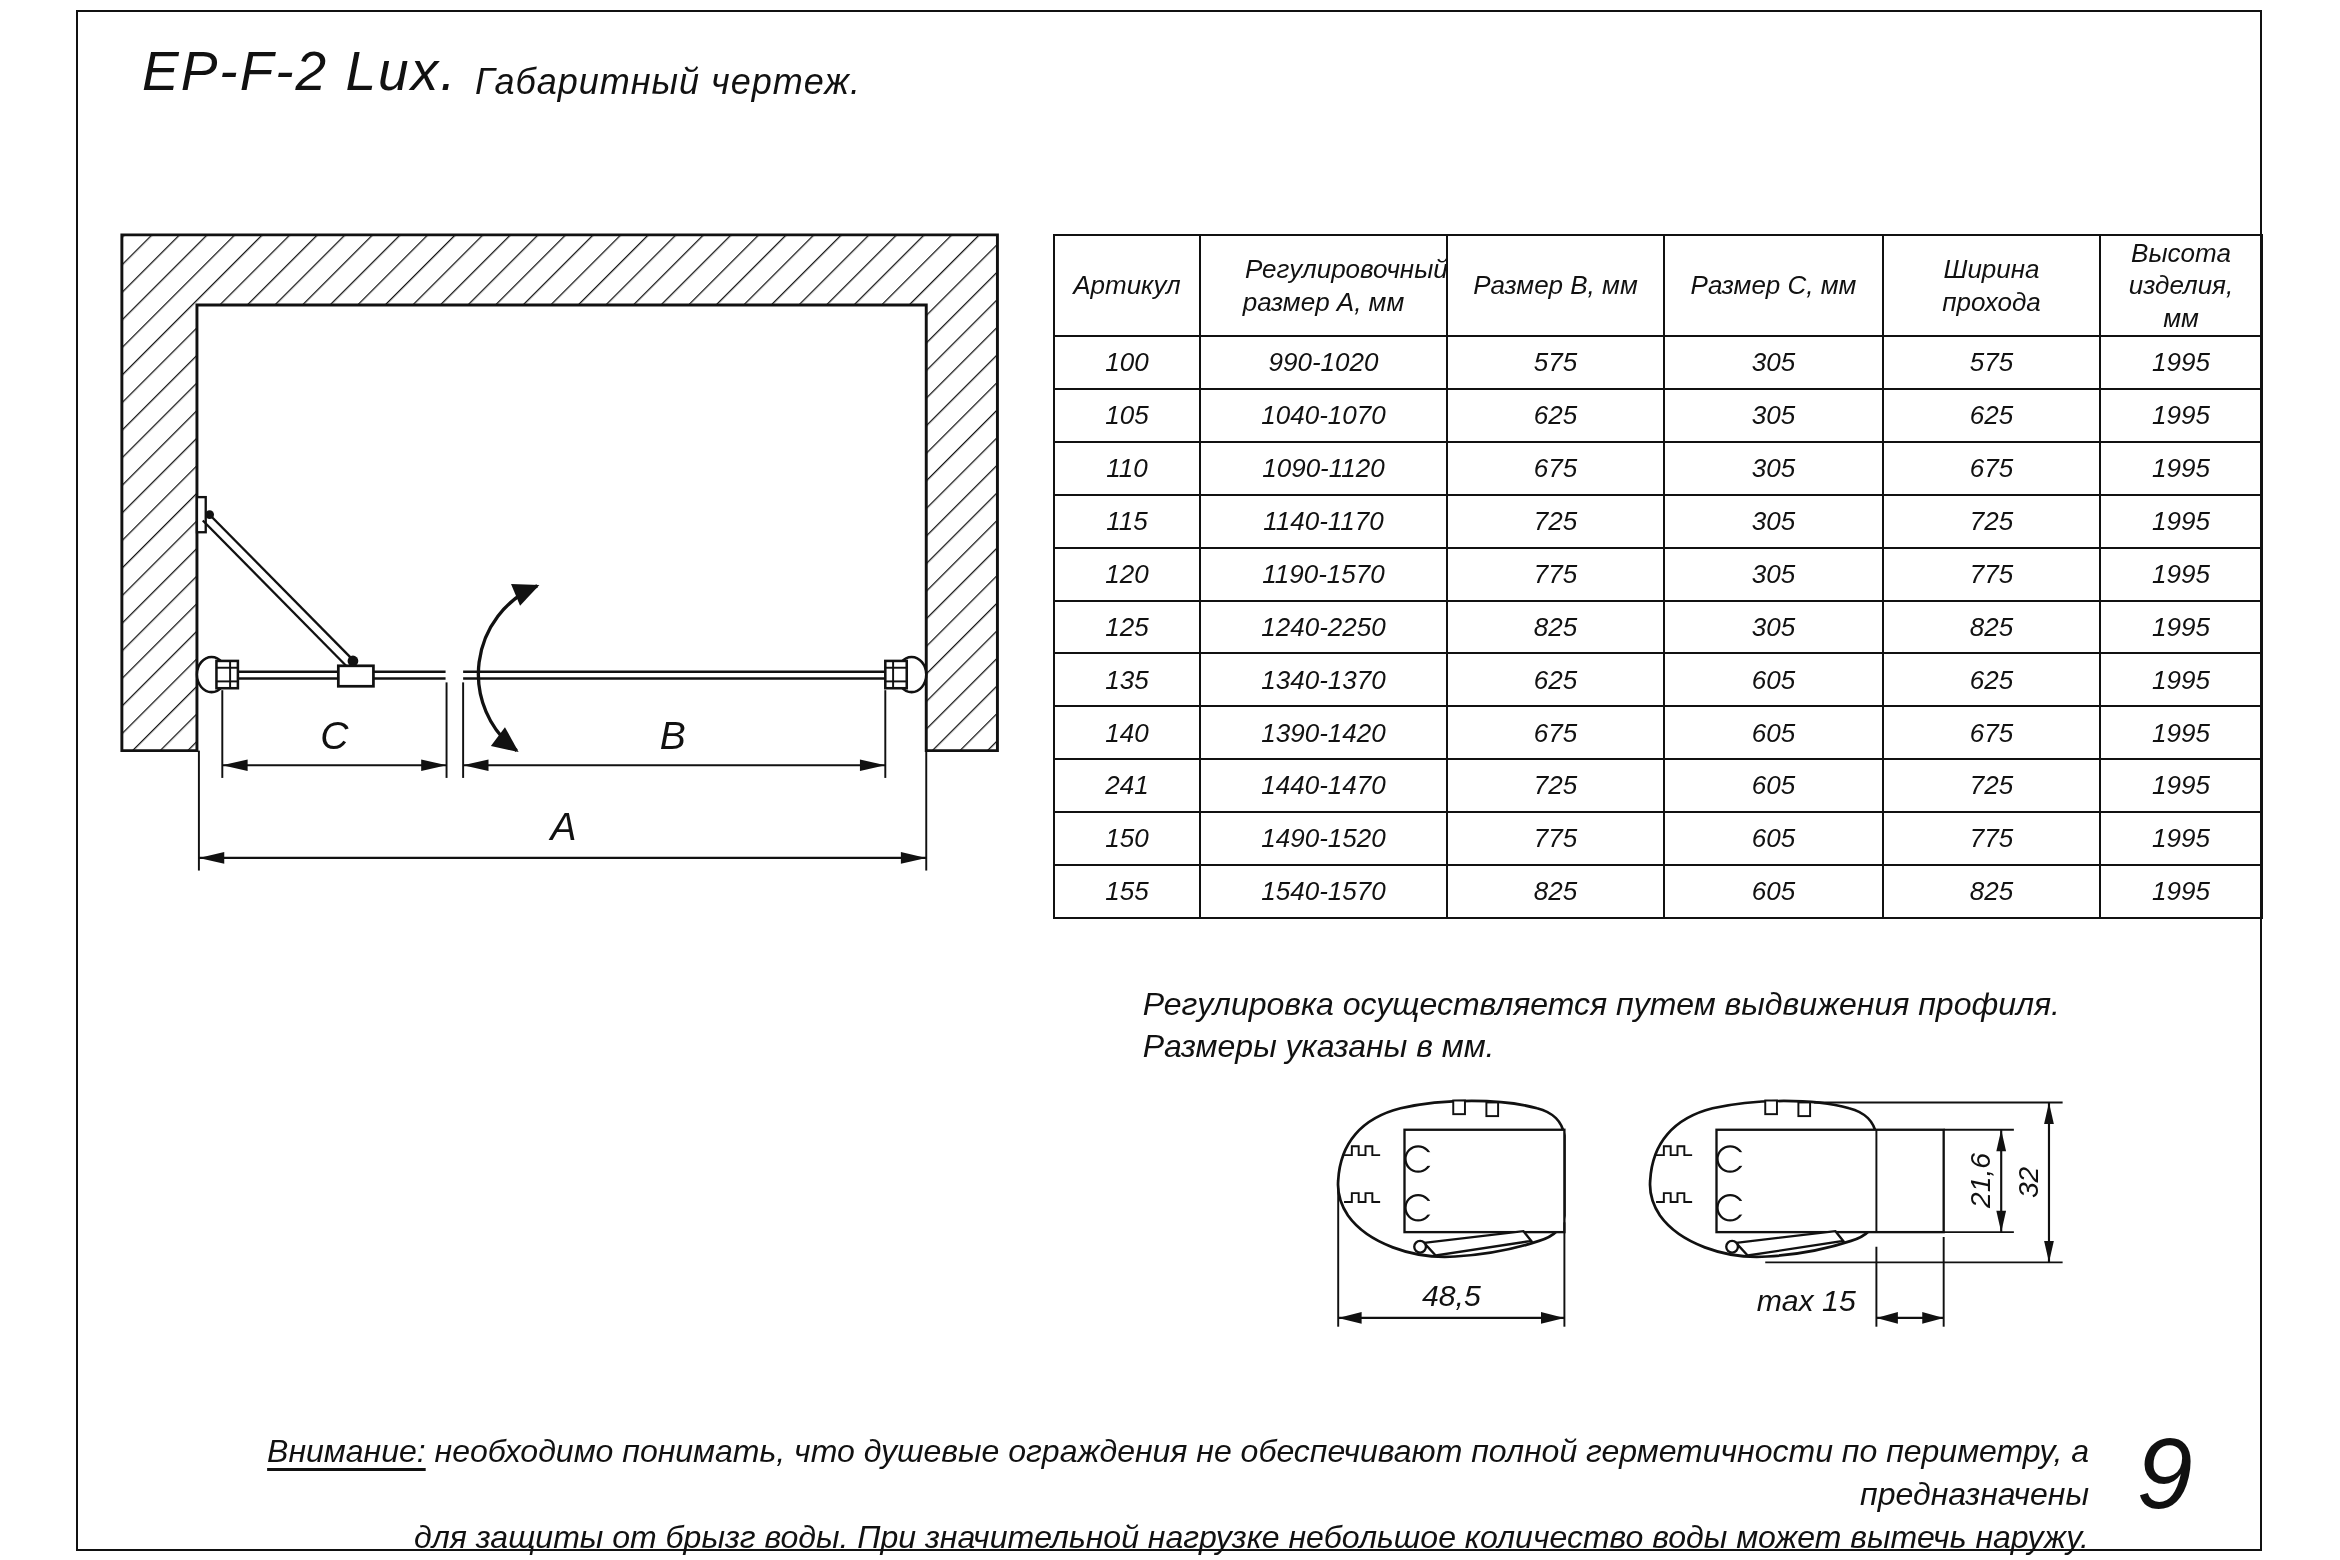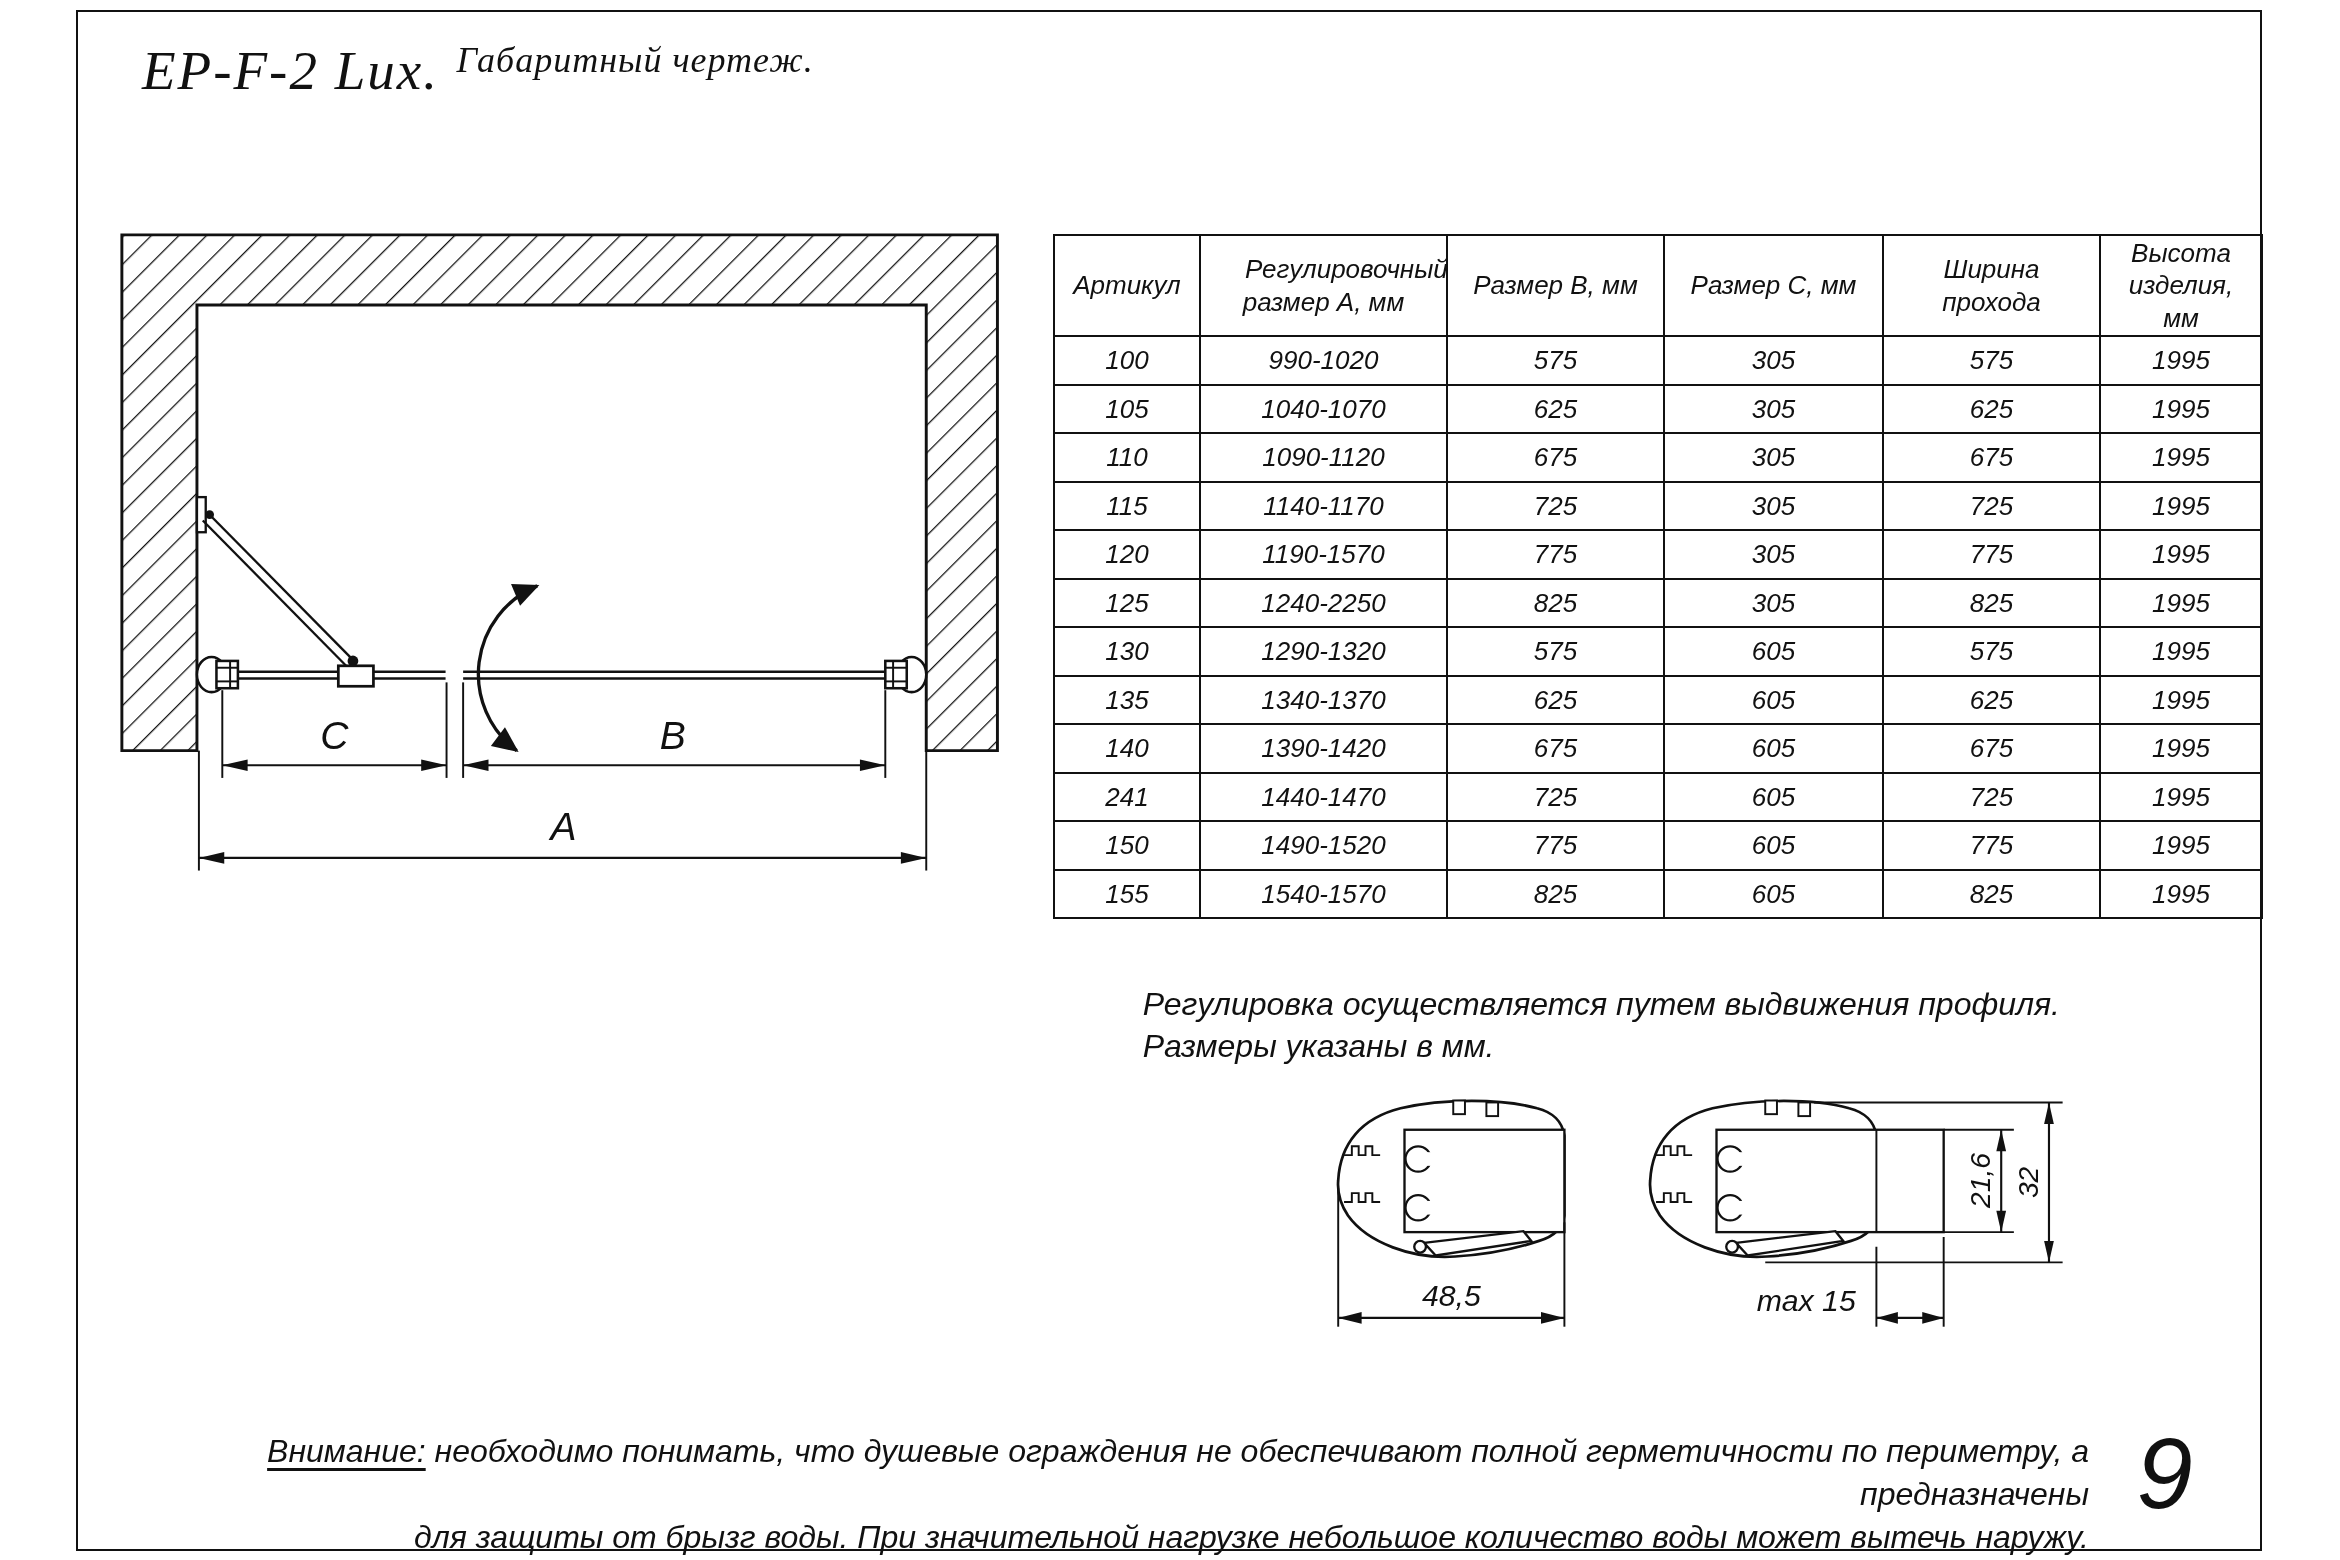--- a/index.html
+++ b/index.html
@@ -6,21 +6,21 @@
   body{
     width:2341px;height:1560px;position:relative;background:#ffffff;
     font-family:"Liberation Sans",sans-serif;color:#111;overflow:hidden;
   }
   #frame{
     position:absolute;left:76px;top:9.8px;width:2186px;height:1541px;
     border:2.9px solid #111;box-sizing:border-box;
   }
   #title-block{
     position:absolute;left:142px;top:39px;white-space:nowrap;
-    font-style:italic;display:flex;align-items:flex-start;font-family:Liberation Serif, serif;
+    font-style:italic;display:flex;align-items:flex-end;
   }
   #title-model{font-size:55px;letter-spacing:2px;}
   #title-caption{font-size:36px;margin-left:17.6px;letter-spacing:1px;}
   #main-drawing{position:absolute;left:0;top:146px;}
   #profiles-drawing{position:absolute;left:1307px;top:1071px;}
   #size-table{
     position:absolute;left:1053px;top:234px;width:1207px;height:685px;
     border-collapse:collapse;table-layout:fixed;
     font-style:italic;font-size:26px;text-align:center;
   }
@@ -207,28 +207,20 @@
       </tr>
       <tr>
         <td>125</td>
         <td>1240-2250</td>
         <td>825</td>
         <td>305</td>
         <td>825</td>
         <td>1995</td>
       </tr>
       <tr>
-        <td>130</td>
-        <td>1290-1320</td>
-        <td>575</td>
-        <td>605</td>
-        <td>575</td>
-        <td>1995</td>
-      </tr>
-      <tr>
         <td>135</td>
         <td>1340-1370</td>
         <td>625</td>
         <td>605</td>
         <td>625</td>
         <td>1995</td>
       </tr>
       <tr>
         <td>140</td>
         <td>1390-1420</td>

